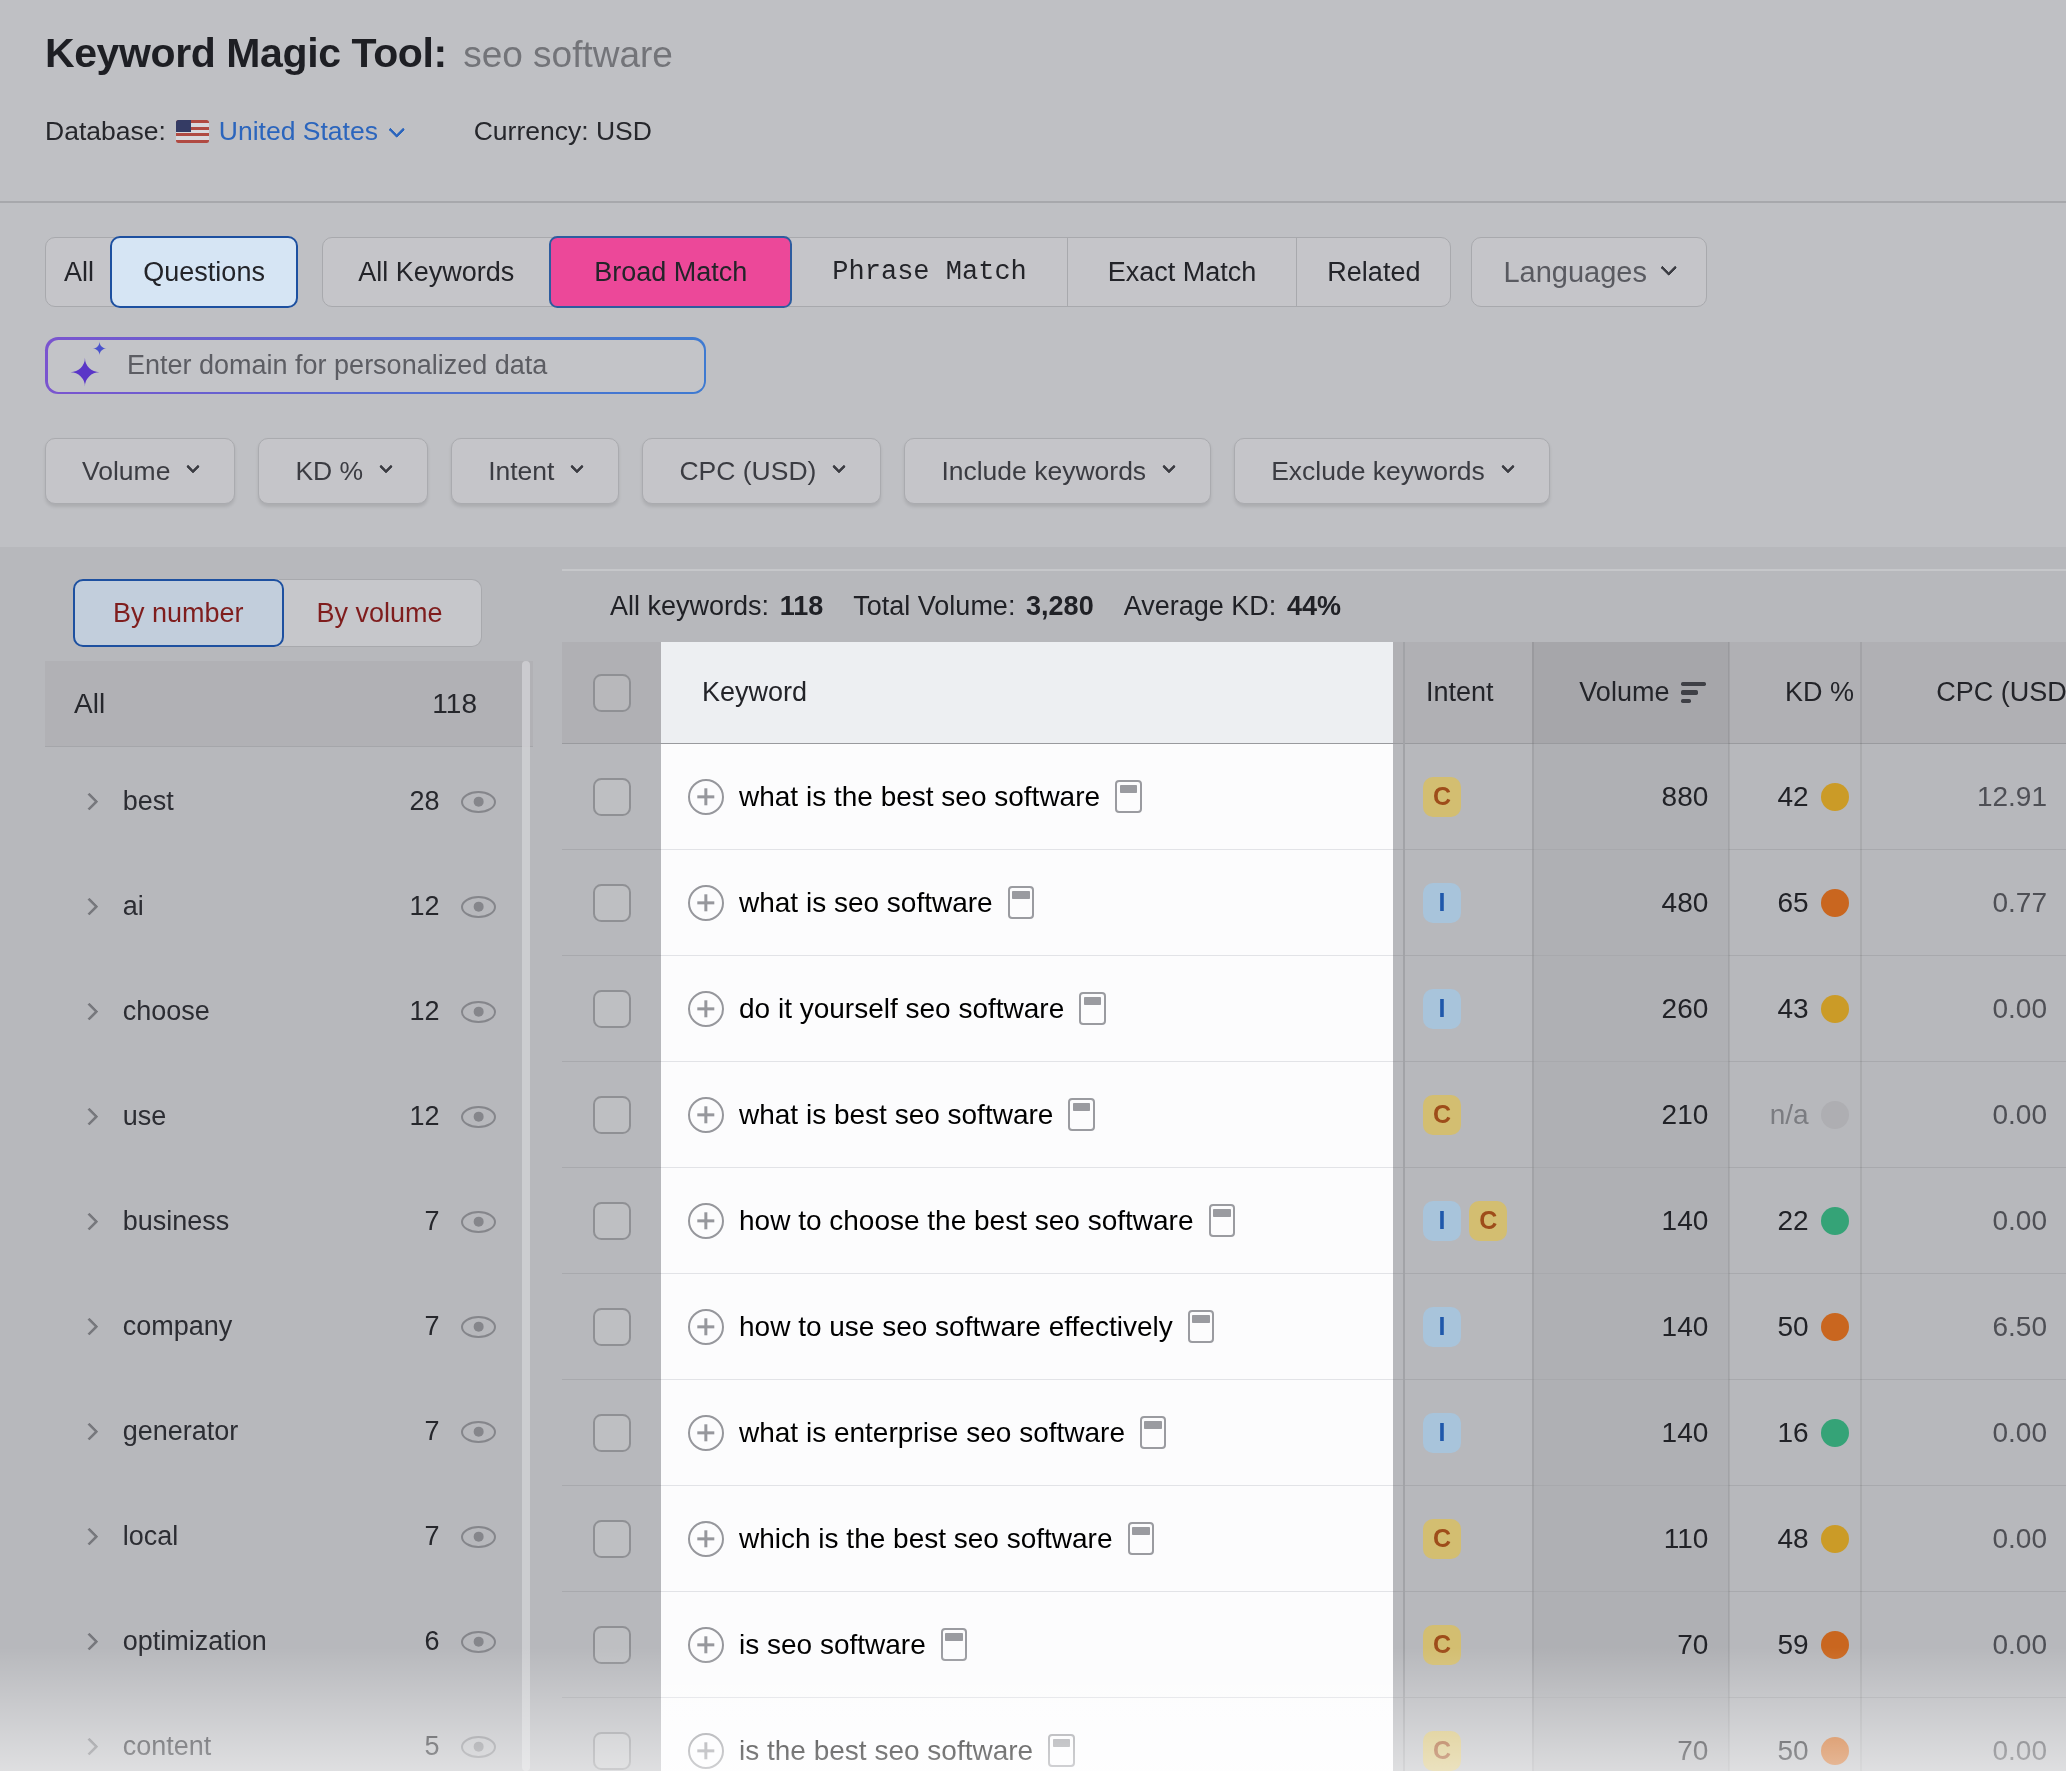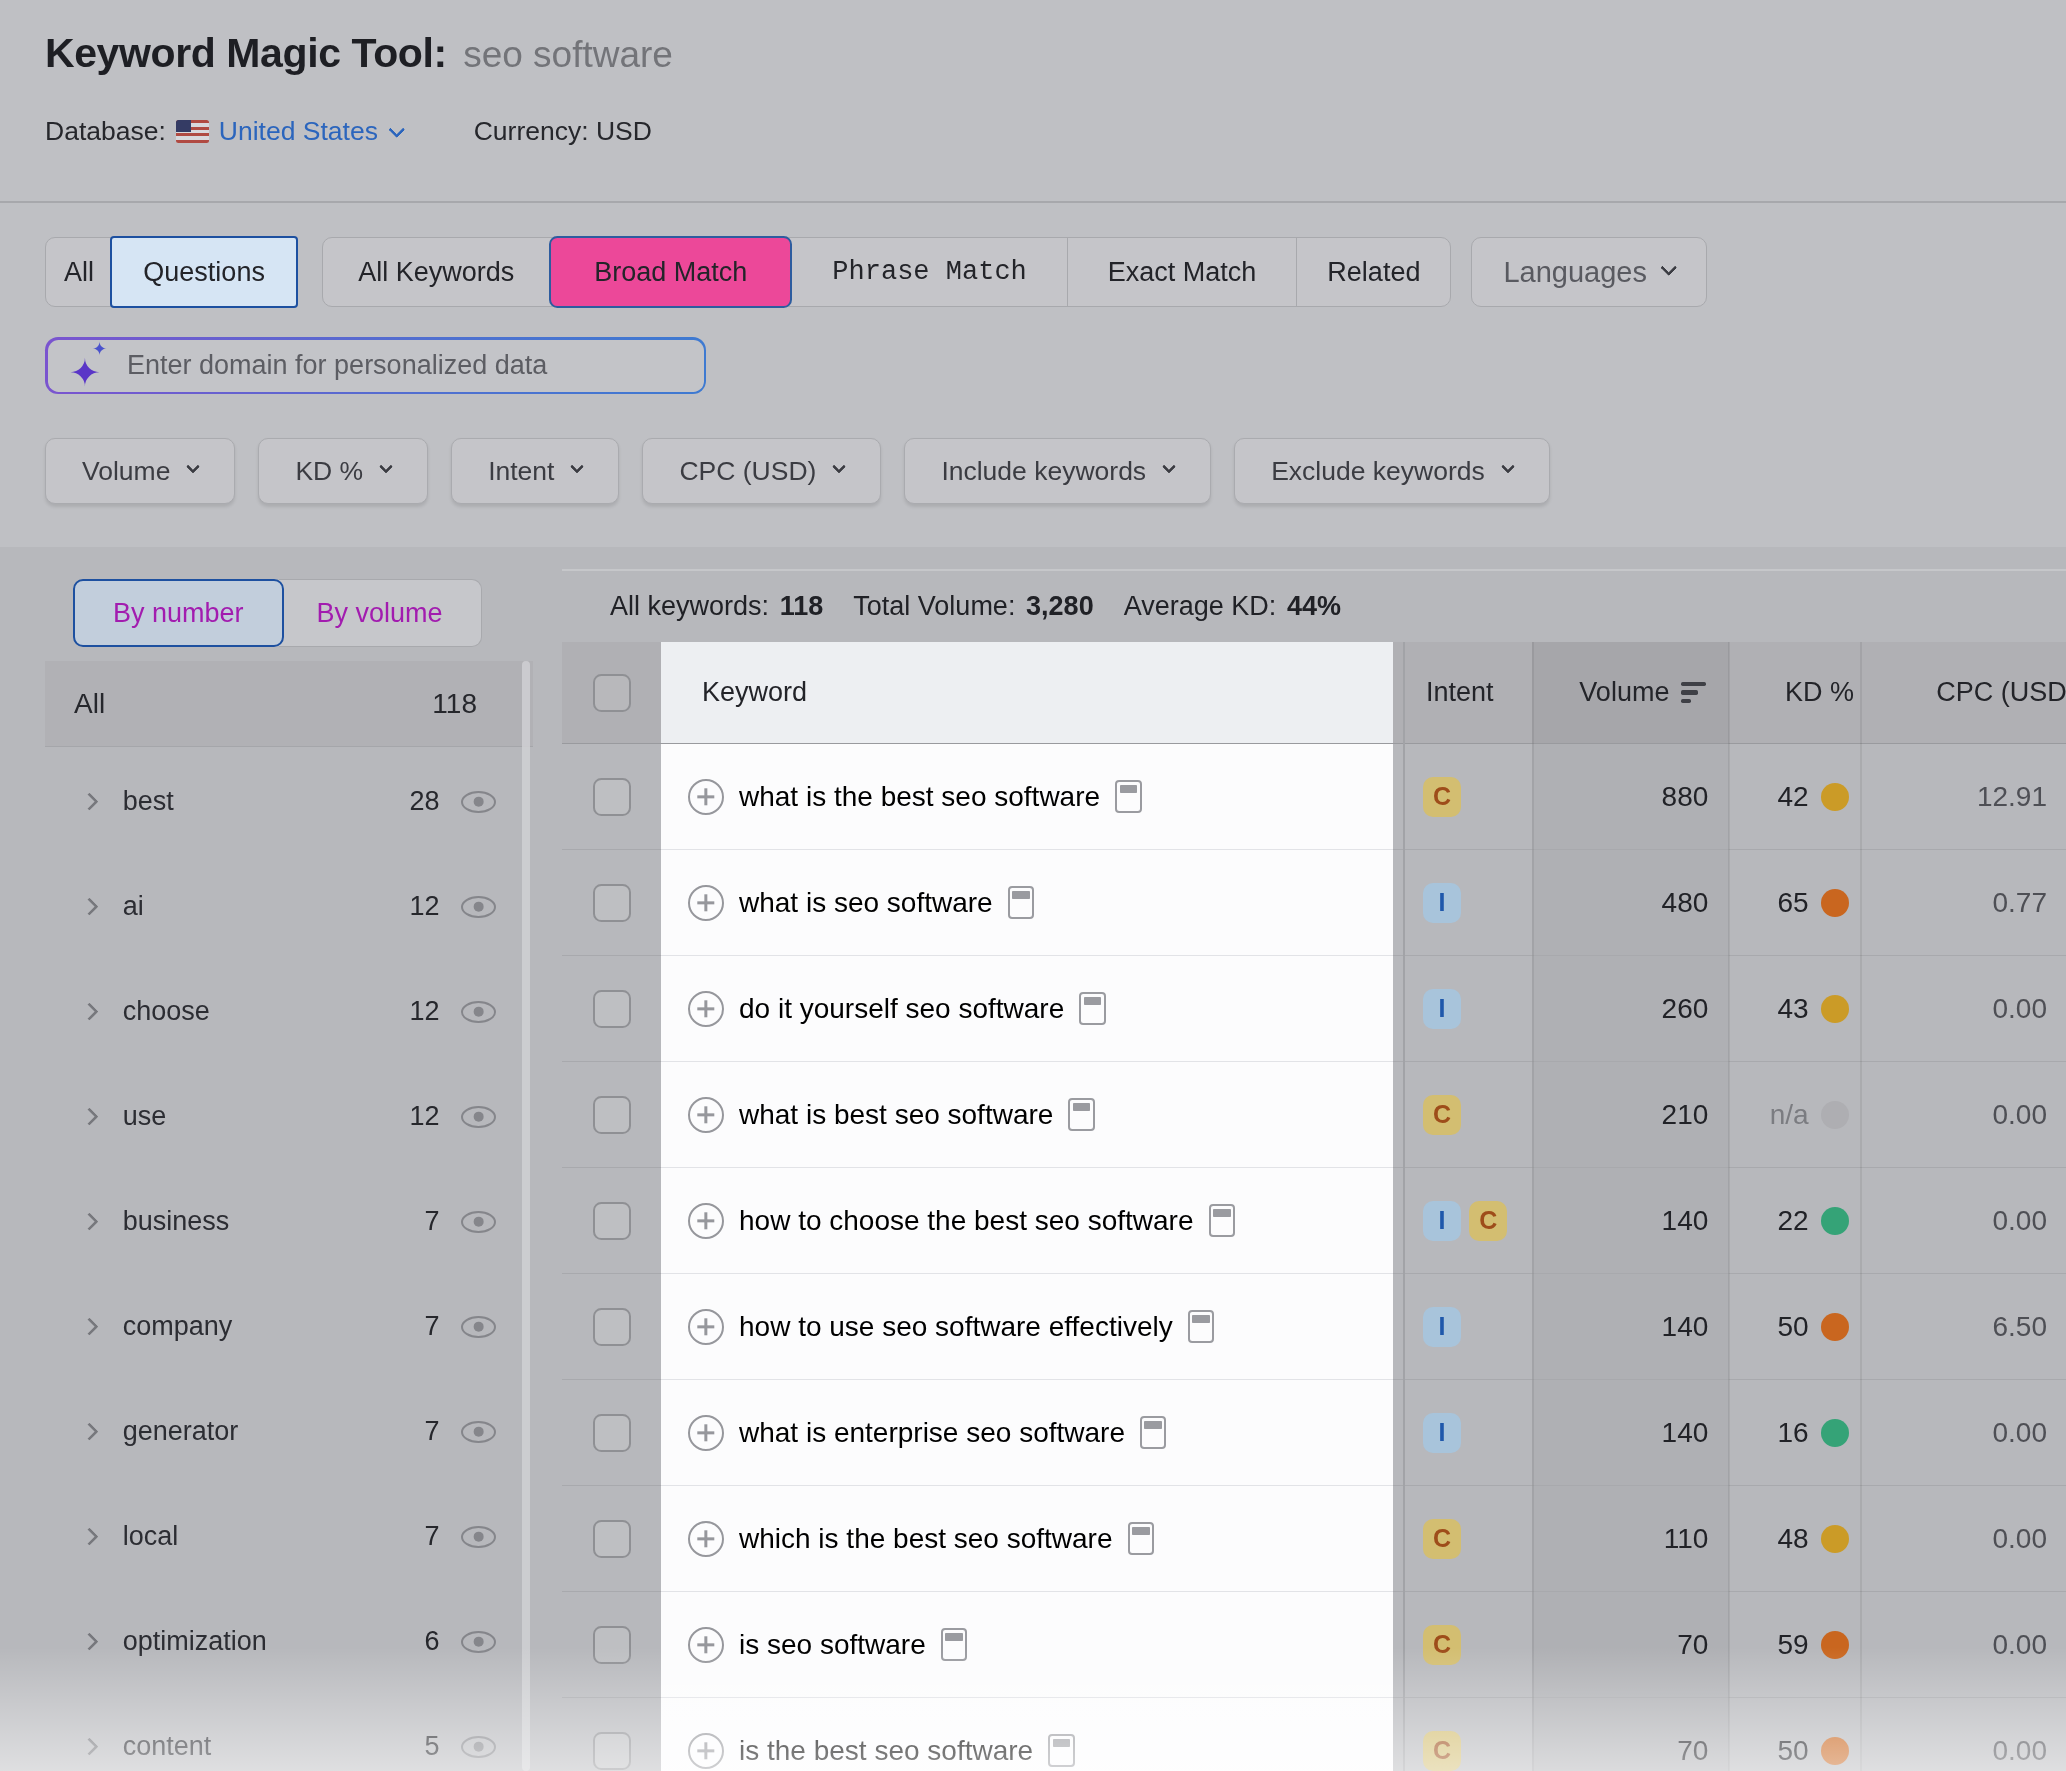--- a/index.html
+++ b/index.html
@@ -23,21 +23,21 @@
   .db-link { color:#2b65bd; display:flex; align-items:center; gap:13.2px; cursor:pointer; }
   .chev-d { display:inline-block; width:11.6px; height:11.6px; border-right:3.3px solid currentColor; border-bottom:3.3px solid currentColor;
             transform:rotate(45deg) translate(-1.7px,-1.7px); border-radius:1.7px; }
   .currency { margin-left:71px; }
 
   
   .tabs-row { position:absolute; left:45px; top:237px; display:flex; align-items:stretch; height:70px; }
   .tab-group { display:flex; background:#c5c5c9; border:1.7px solid #a8a9ad; border-radius:10px; }
   .tab { display:flex; align-items:center; justify-content:center; font-size:27px; color:#232429; cursor:pointer; white-space:nowrap; }
   .tab + .tab { border-left:1.7px solid #a8a9ad; }
-  .tab.active-light { background:#d6e5f4; border:2.5px solid #1d50a0; border-radius:4px; margin:-1.7px; z-index:2; position:relative; }
+  .tab.active-light { background:#d6e5f4; border:2.5px solid #1d50a0; border-radius:10px; margin:-1.7px; z-index:2; position:relative; }
   .tab.active-blue  { background:#ec4899; border:2.5px solid #2d5c9f; border-radius:8.3px; margin:-1.7px 0; z-index:2; position:relative; }
   .tab.active-light + .tab, .tab.active-blue + .tab { border-left:none; }
   .gap30 { width:25px; } .gap24 { width:20px; }
   .languages-btn { display:flex; align-items:center; gap:16.5px; background:#c5c5c9; border:1.7px solid #a8a9ad; border-radius:10px;
                    padding:0 31px; font-size:29px; color:#595a60; cursor:pointer; }
   .languages-btn .chev-d { color:#3c3d43; margin-top:-5px; }
 
   
   .domain-wrap { position:absolute; left:45px; top:337px; padding:2.5px; border-radius:13.2px;
                  background:linear-gradient(90deg,#7a54cf 0%, #4f70d0 60%, #3e7ad1 100%); }
@@ -50,21 +50,21 @@
 
   
   .filters-row { position:absolute; left:45px; top:438px; display:flex; gap:23px; }
   .filter-btn { display:flex; align-items:center; gap:18px; height:66px; padding:0 36px; background:#c5c5c9;
                 border:1.7px solid #aaabaf; border-radius:10px; font-size:26.5px; color:#3b3c42;
                 box-shadow:0 2.5px 3.3px rgba(0,0,0,0.10); cursor:pointer; white-space:nowrap; }
   .filter-btn .chev-d { width:10px; height:10px; margin-top:-4.1px; }
 
   
   .toggle-row { position:absolute; left:73px; top:579px; display:flex; height:68px; }
-  .toggle-seg { display:flex; align-items:center; justify-content:center; font-size:27px; color:#a21caf; padding:0 38px; cursor:pointer; white-space:nowrap; }
+  .toggle-seg { display:flex; align-items:center; justify-content:center; font-size:27px; color:#7f1d1d; padding:0 38px; cursor:pointer; white-space:nowrap; }
   .toggle-on  { background:#c2cedc; border:2.5px solid #1d50a0; border-radius:10px; z-index:2; }
   .toggle-off { background:#c6c7cb; border:1.7px solid #a8a9ad; border-left:none; border-radius:0 10px 10px 0; margin-left:-5px; }
   .all-row { position:absolute; left:45px; top:661px; width:488px; height:86px; background:#b1b1b5;
              display:flex; align-items:center; padding:0 56px 0 29px; font-size:28px; color:#26272c;
              border-bottom:1.7px solid #a5a6aa; cursor:pointer; }
   .all-count { margin-left:auto; }
   .side-list { position:absolute; left:45px; top:749px; width:488px; }
   .side-item { display:flex; align-items:center; height:105px; padding-right:37px; cursor:pointer; }
   .chev-r { display:inline-block; width:13.2px; height:13.2px; border-right:3.7px solid #77787d; border-bottom:3.7px solid #77787d;
             transform:rotate(-45deg); border-radius:1.7px; margin-left:38px; flex-shrink:0; }

